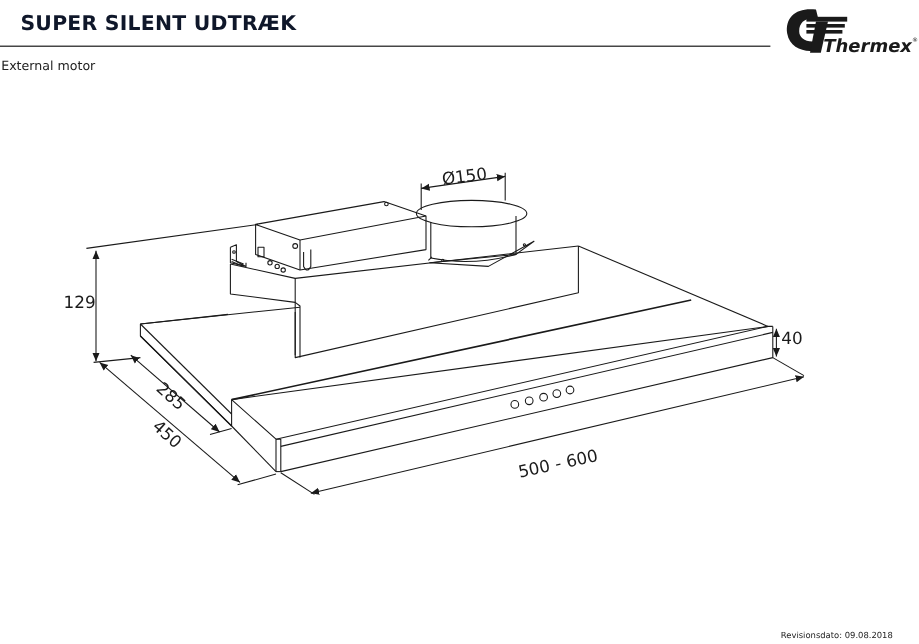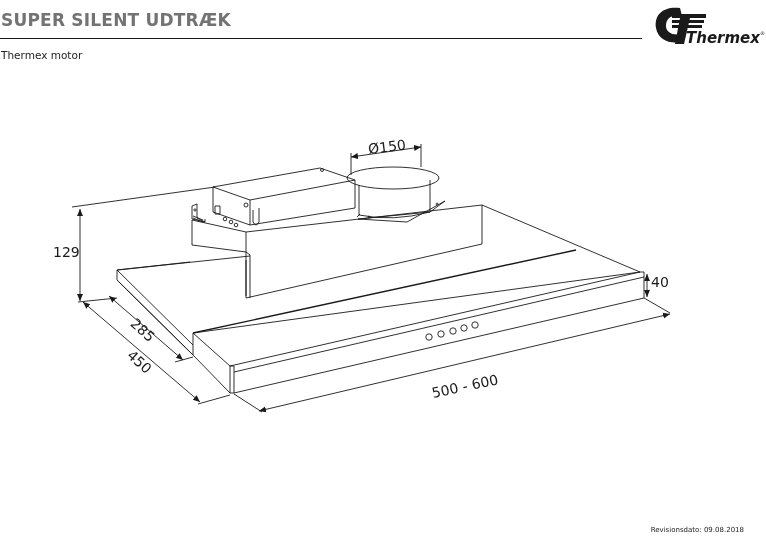--- a/index.html
+++ b/index.html
@@ -1,32 +1,32 @@
 <!DOCTYPE html>
 <html><head>
   <meta charset="utf-8">
   <style>
     html, body { margin: 0; padding: 0; background: #ffffff; }
     body { width: 766px; height: 537px; position: relative; overflow: hidden;
            font-family: "DejaVu Sans", "Liberation Sans", sans-serif; color: #1a1a1a; }
-    .title { position: absolute; left: 1px; top: 10px; font-size: 17px; font-weight: bold;
-             letter-spacing: 0.2px; color: #737373; }
+    .title { position: absolute; left: 17px; top: 10px; font-size: 17px; font-weight: bold;
+             letter-spacing: 0.2px; color: #0f172a; }
     .rule { position: absolute; left: 0; top: 38px; width: 642px; height: 1px; background: #1a1a1a; }
     .subtitle { position: absolute; left: 1px; top: 49px; font-size: 10.5px; color: #222; }
     .logo { position: absolute; left: 650px; top: 2px; width: 116px; height: 48px; }
     .revision { position: absolute; right: 22px; top: 526px; font-size: 7px; color: #222; }
     .drawing { position: absolute; left: 0; top: 0; }
     .dim { font-family: "DejaVu Sans", sans-serif; font-size: 14px; fill: #1a1a1a; }
   </style>
 </head>
 <body>
 
 <div class="title">SUPER SILENT UDTRÆK</div>
 <div class="rule"></div>
-<div class="subtitle">Thermex motor</div>
+<div class="subtitle">External motor</div>
 
 <svg class="logo" viewBox="0 0 116 48" width="116" height="48">
   <g>
     <path d="M30 6 C14 4 4 12 6 26 C8 38 20 42 30 40 L32 32 C22 34 16 30 16 24 C16 16 22 12 32 14 Z" fill="#1a1a1a"></path>
     <rect x="22" y="12" width="34" height="4" fill="#1a1a1a"></rect>
     <rect x="22" y="18" width="32" height="3" fill="#1a1a1a"></rect>
     <rect x="22" y="23" width="30" height="3" fill="#1a1a1a"></rect>
     <path d="M30 16 L40 16 L34 42 L25 42 Z" fill="#1a1a1a"></path>
   </g>
   <text x="36" y="41" font-family="DejaVu Sans, sans-serif" font-size="15" font-weight="bold" font-style="italic" fill="#1a1a1a">Thermex</text>

